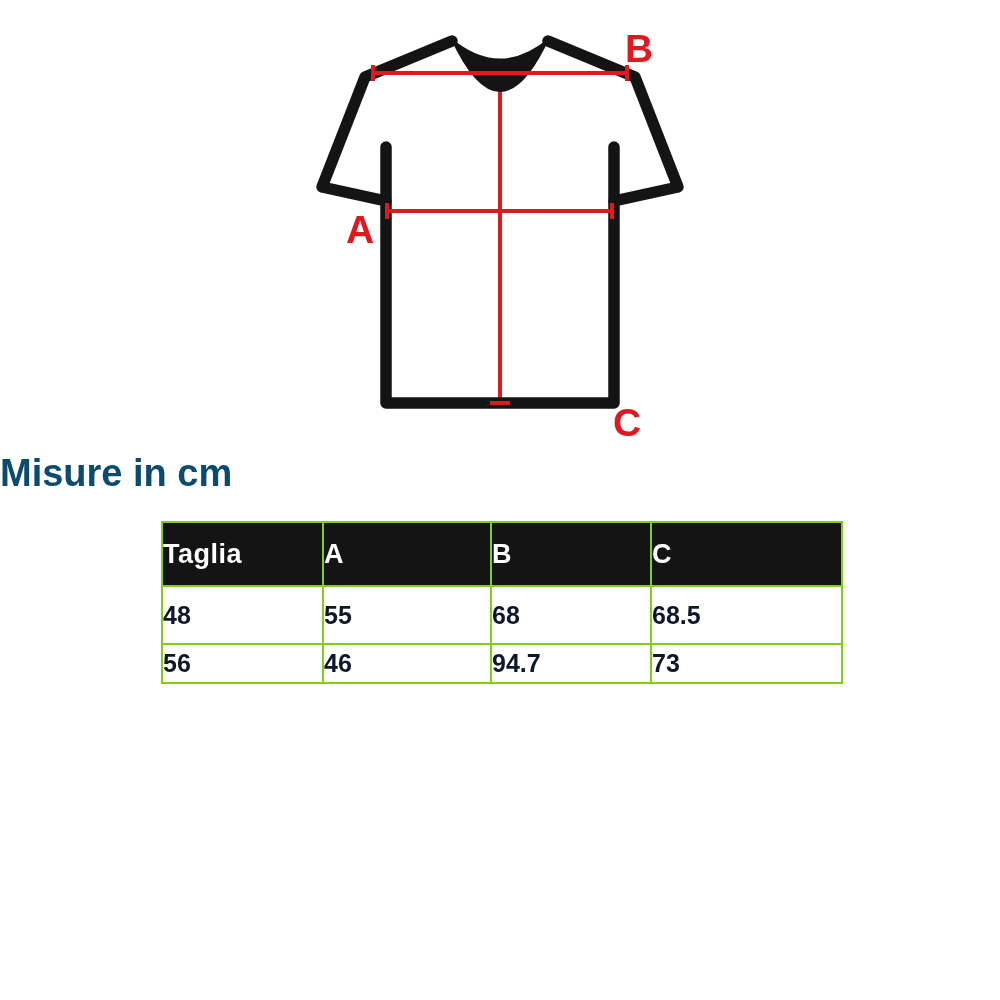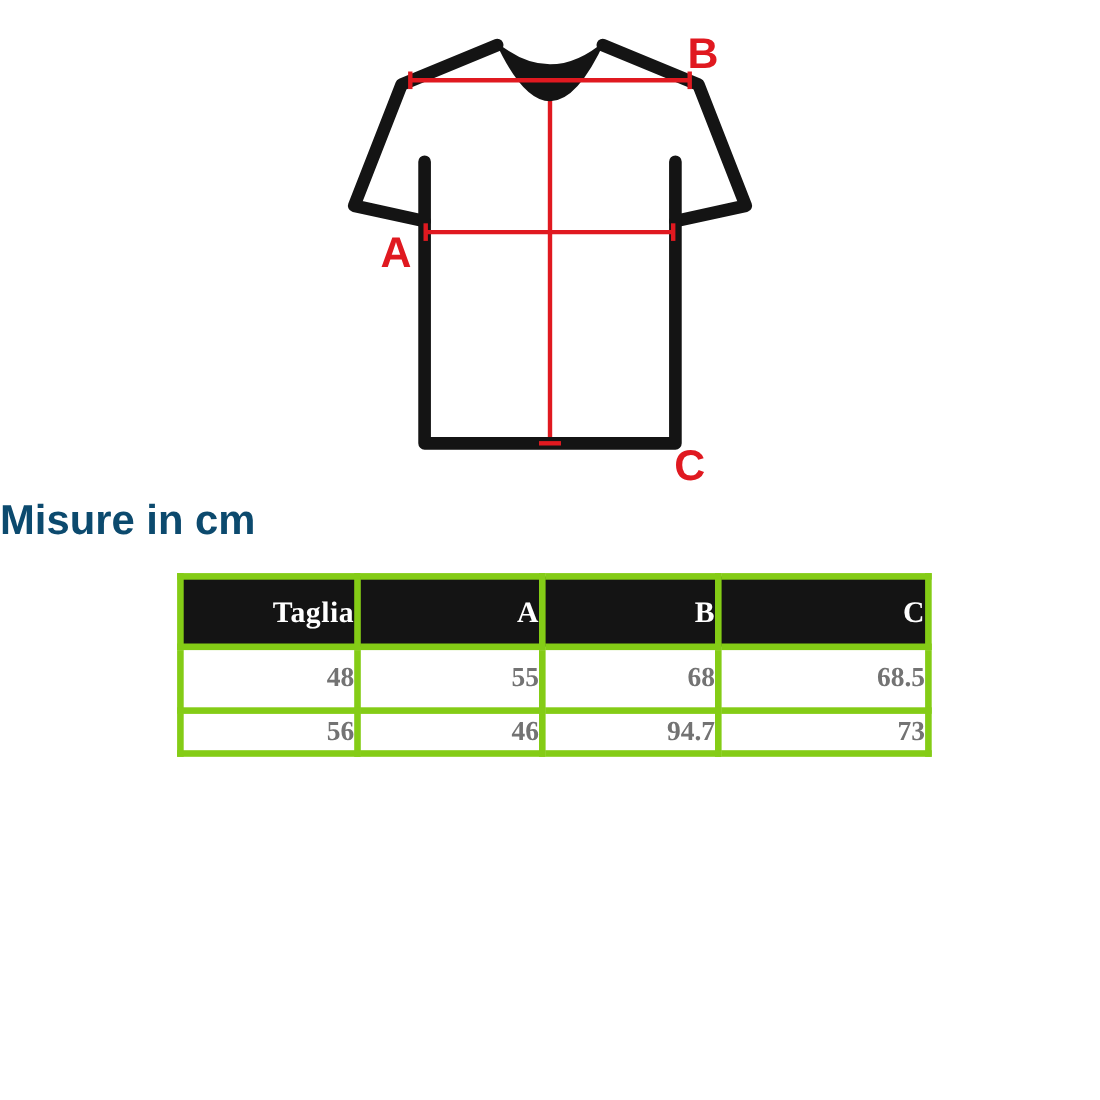--- a/index.html
+++ b/index.html
@@ -56,38 +56,38 @@
     position: absolute;
     left: 161px;
     top: 521px;
     width: 680px;
     border-collapse: collapse;
     table-layout: fixed;
     background: #ffffff;
   }
 
   table.size-table td, table.size-table th {
-    border: 6px solid #84cc16;
-    text-align: right;
+    border: 2px solid #84cc16;
+    text-align: left;
     vertical-align: middle;
-    font-family: Liberation Serif, serif;
+    font-family: Liberation Sans, sans-serif;
   }
 
   table.size-table thead th {
     background: #141414;
     color: #ffffff;
     height: 64px;
     font-size: 27px;
     font-weight: 700;
     letter-spacing: 0.5px;
   }
 
   table.size-table tbody td {
     background: #ffffff;
-    color: #737373;
+    color: #0f172a;
     font-size: 25px;
     font-weight: 700;
   }
 
   table.size-table tbody tr.row-1 td { height: 58px; }
   table.size-table tbody tr.row-2 td { height: 39px; }
 </style>
 </head>
 <body>
 

